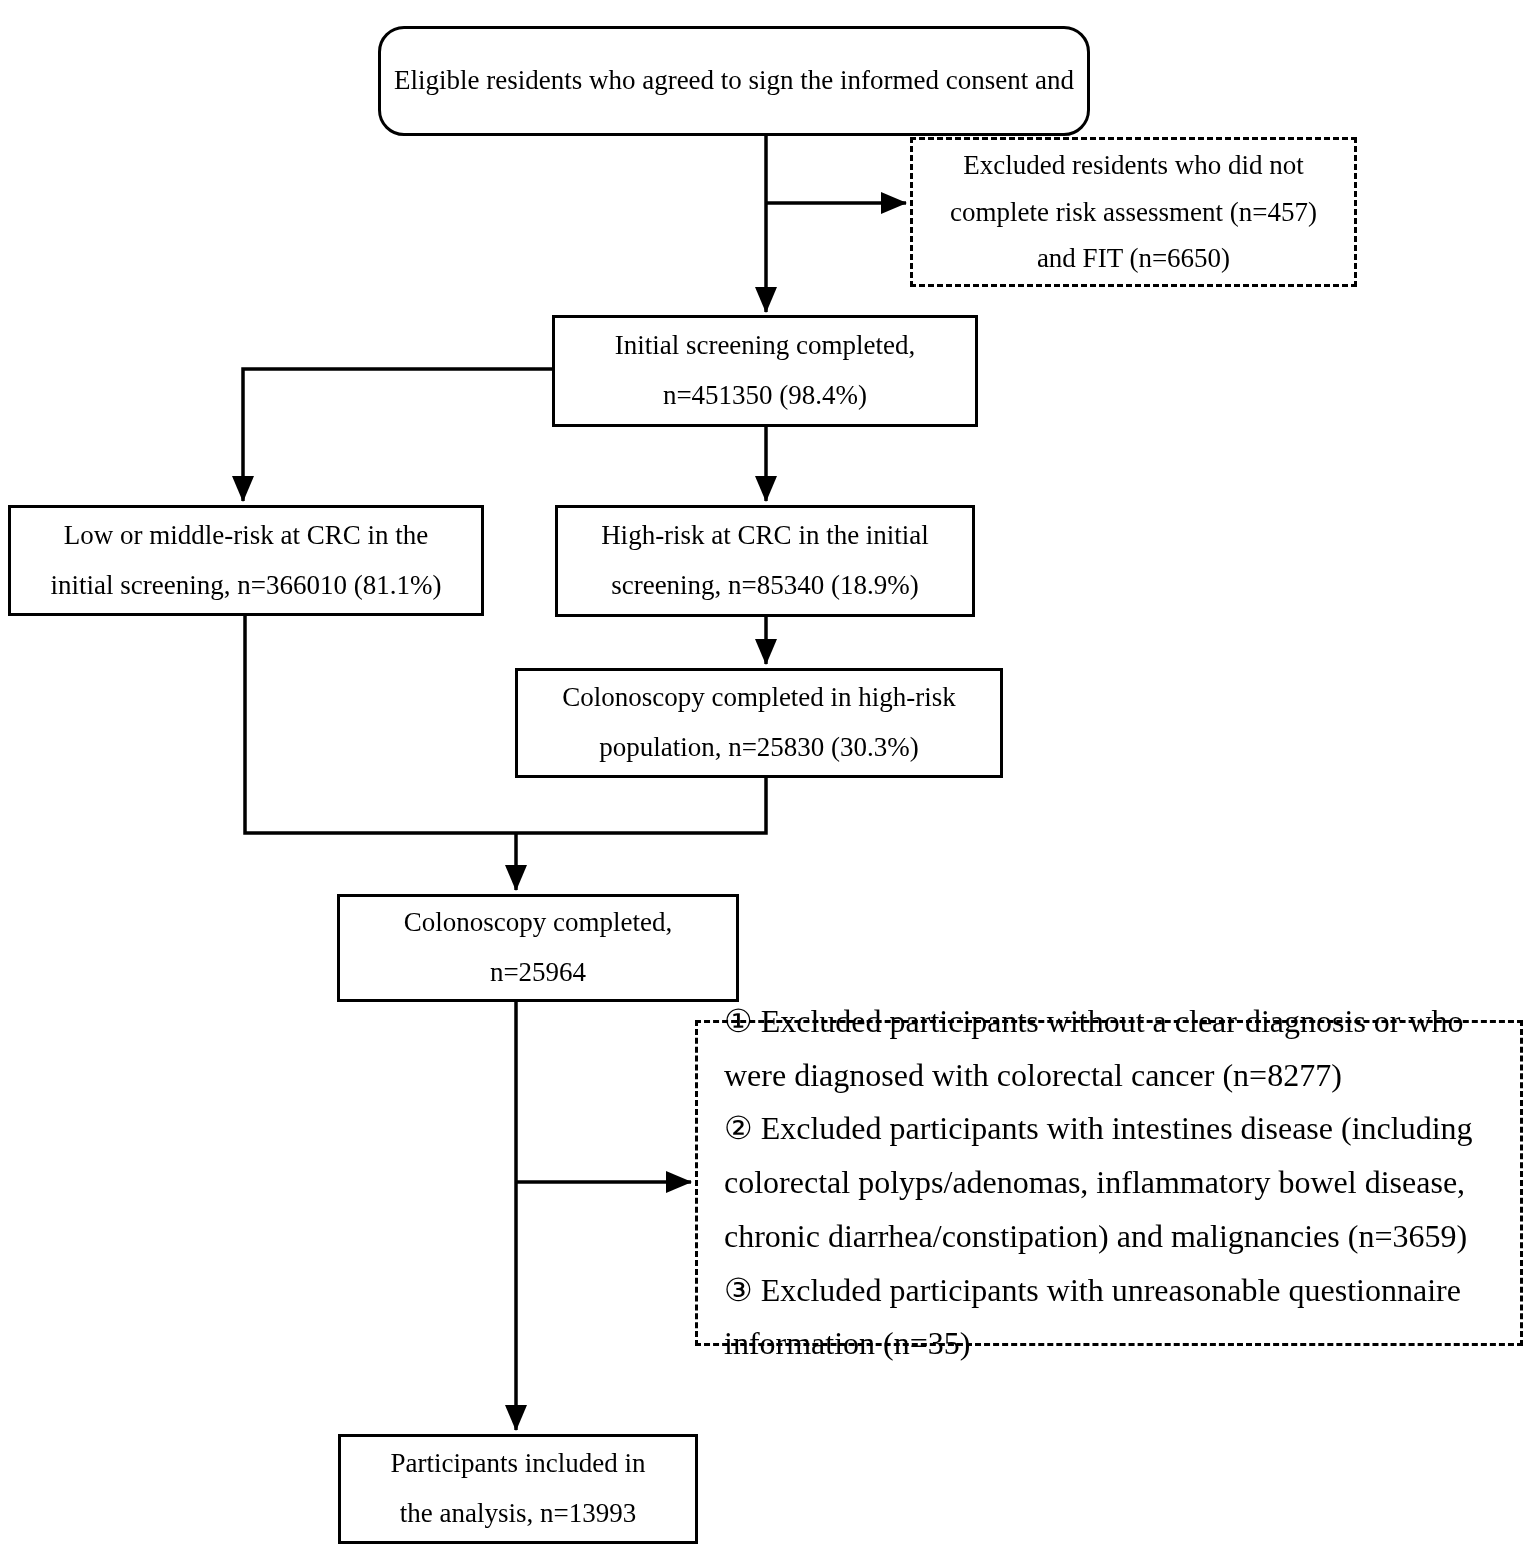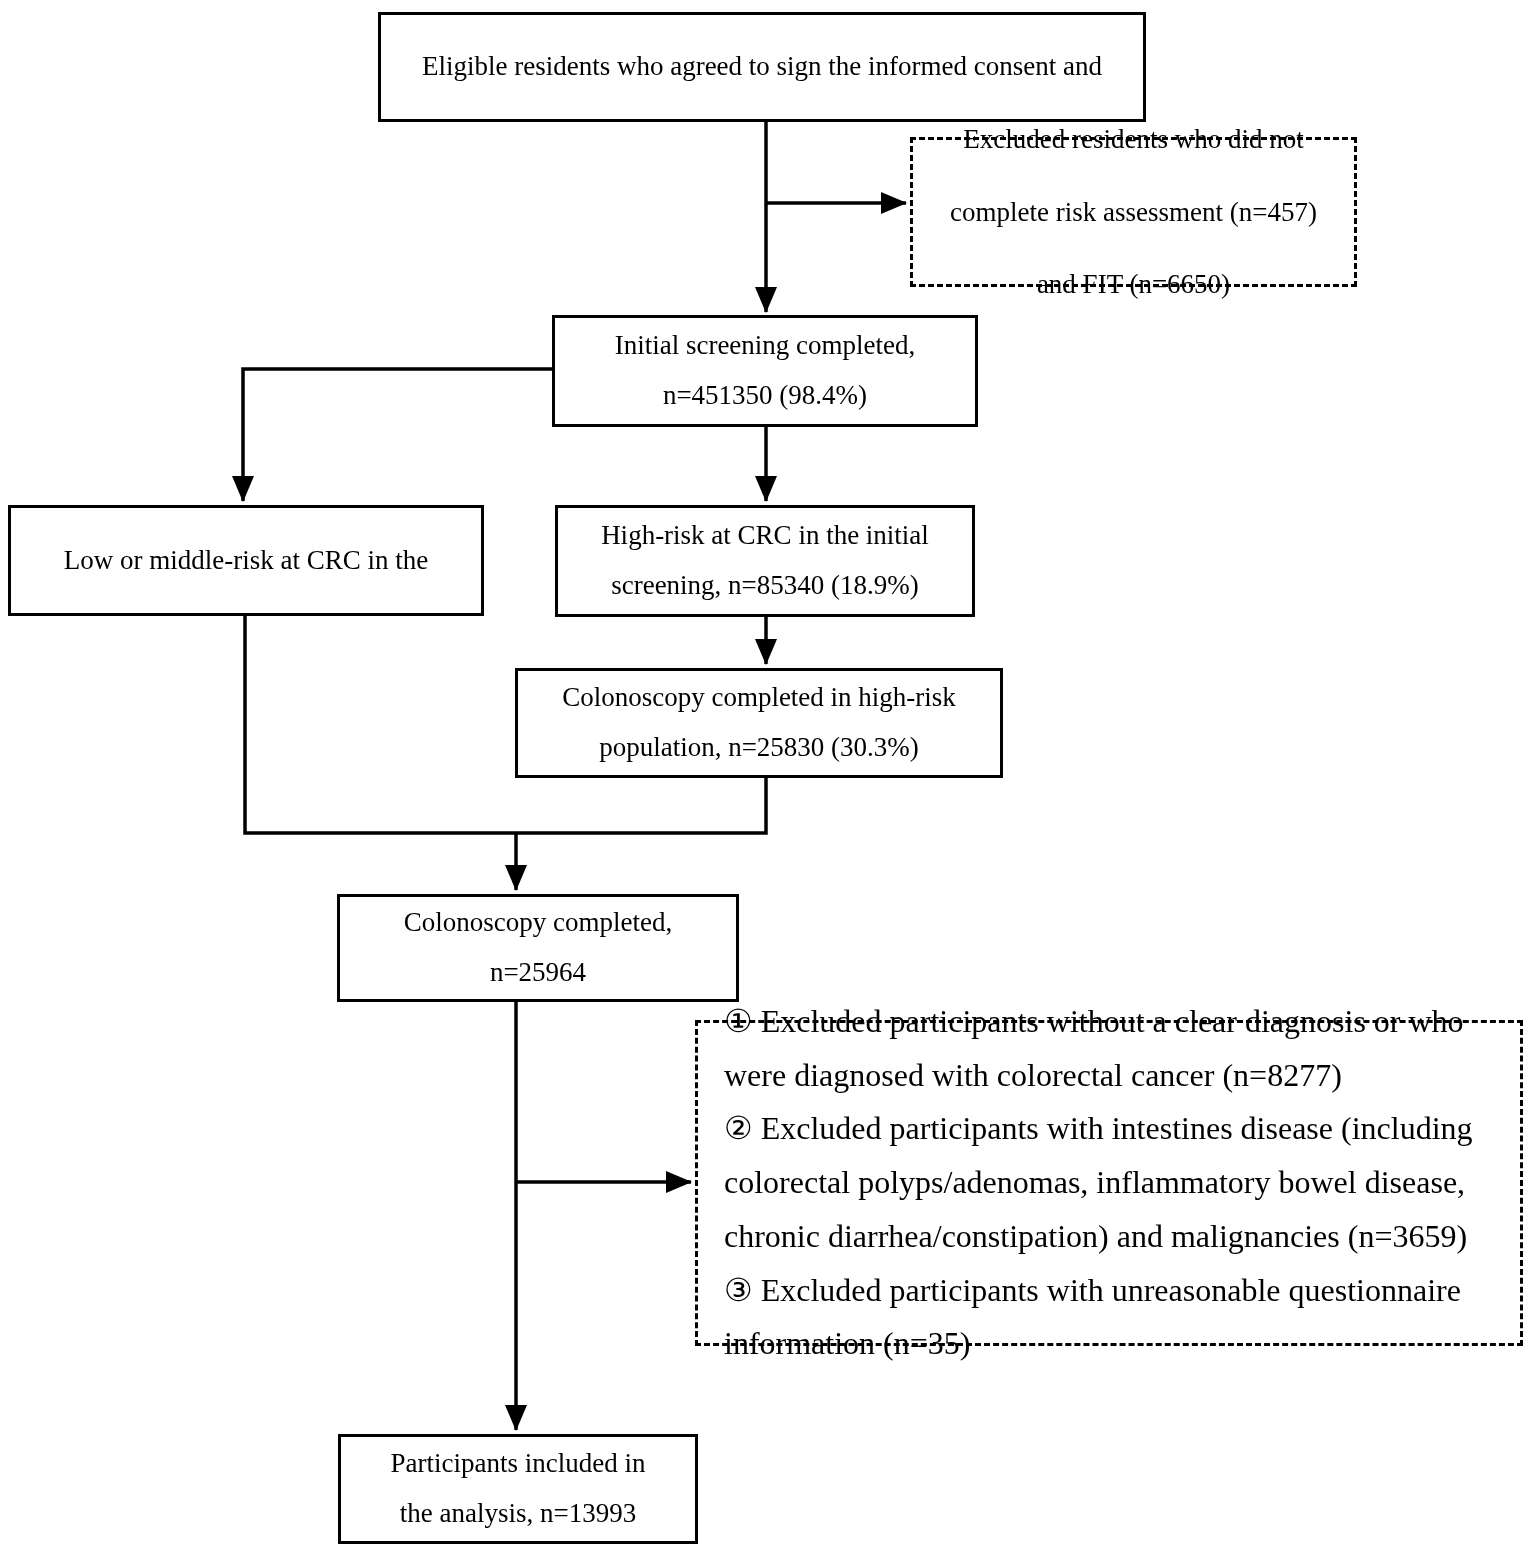--- a/index.html
+++ b/index.html
@@ -34,22 +34,22 @@
     text-align: center;
     font-size: 27px;
     line-height: 1.85;
   }
   .node .ln {
     white-space: nowrap;
   }
   .dashed {
     border-style: dashed;
   }
-  #node-eligible            { left: 378px; top: 12px;   width: 768px; height: 110px; }
-  #node-excluded-initial    { left: 910px; top: 137px;  width: 447px; height: 150px; line-height: 1.72; gap: 26px; }
+  #node-eligible            { left: 378px; top: 26px;   width: 712px; height: 110px; border-radius: 26px; }
+  #node-excluded-initial    { left: 910px; top: 137px;  width: 447px; height: 150px; line-height: 1.72; }
   #node-initial-screening   { left: 552px; top: 315px;  width: 426px; height: 112px; }
   #node-low-middle-risk     { left: 8px;   top: 505px;  width: 476px; height: 111px; align-items: center; }
   #node-high-risk           { left: 555px; top: 505px;  width: 420px; height: 112px; text-align: right; }
   #node-colonoscopy-high    { left: 515px; top: 668px;  width: 488px; height: 110px; }
   #node-colonoscopy-all     { left: 337px; top: 894px;  width: 402px; height: 108px; }
   #node-excluded-colonoscopy{
     left: 695px; top: 1020px; width: 828px; height: 326px;
     align-items: flex-start;
     text-align: left;
     justify-content: center;
@@ -101,20 +101,21 @@
     <div class="ln">and FIT (n=6650)</div>
   </div>
 
   <div class="node" id="node-initial-screening">
     <div class="ln">Initial screening completed,</div>
     <div class="ln">n=451350 (98.4%)</div>
   </div>
 
   <div class="node" id="node-low-middle-risk">
     <div class="ln">Low or middle-risk at CRC in the</div>
+    <div class="ln">initial screening, n=366010 (81.1%)</div>
   </div>
 
   <div class="node" id="node-high-risk">
     <div class="ln">High-risk at CRC in the initial</div>
     <div class="ln">screening, n=85340 (18.9%)</div>
   </div>
 
   <div class="node" id="node-colonoscopy-high">
     <div class="ln">Colonoscopy completed in high-risk</div>
     <div class="ln">population, n=25830 (30.3%)</div>

